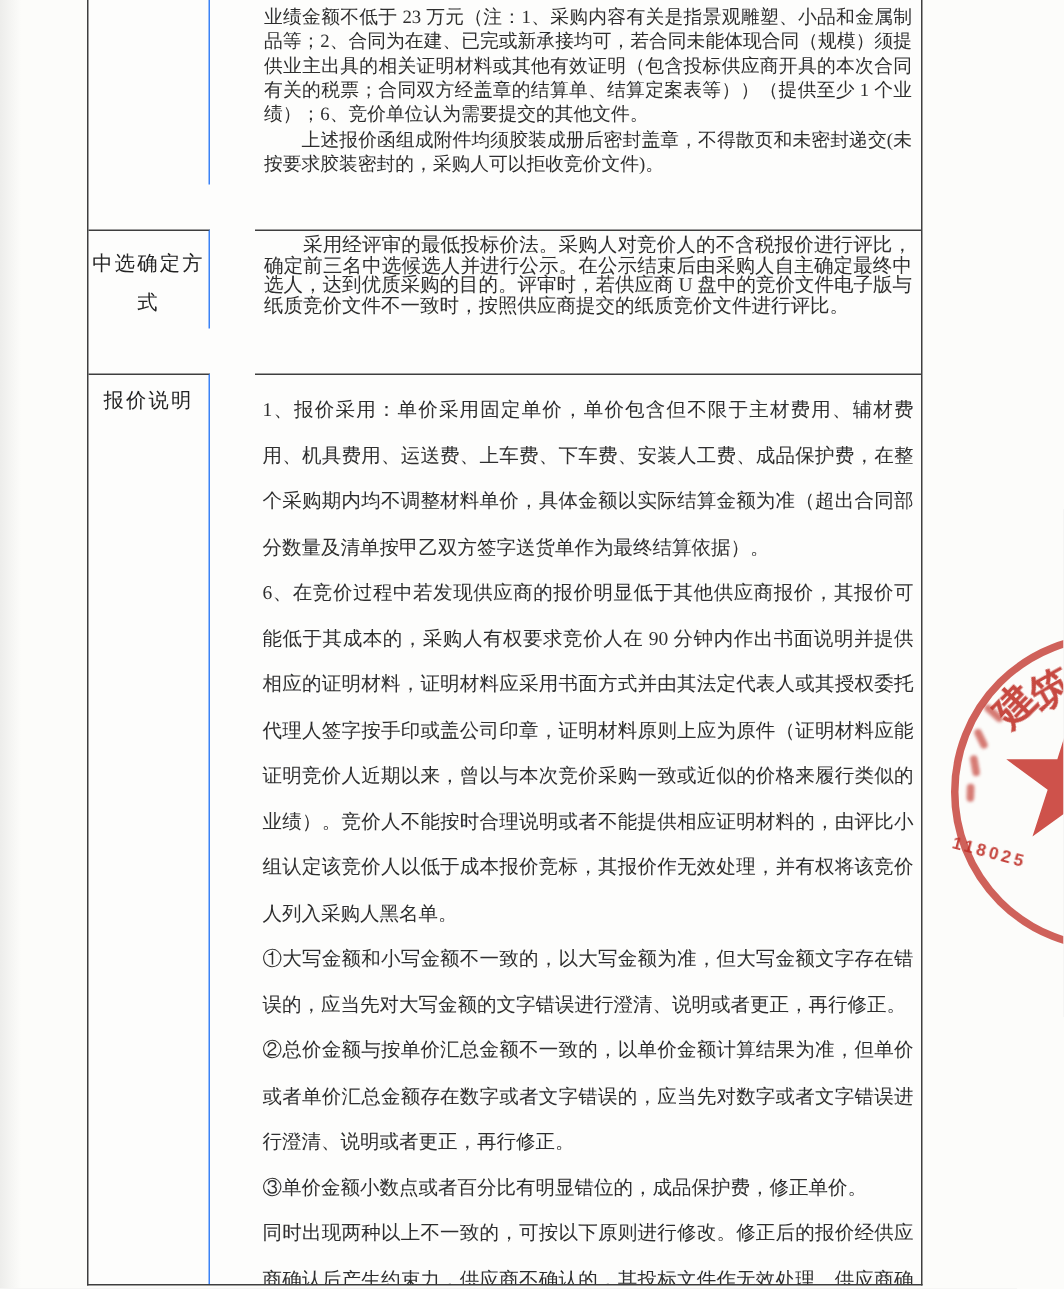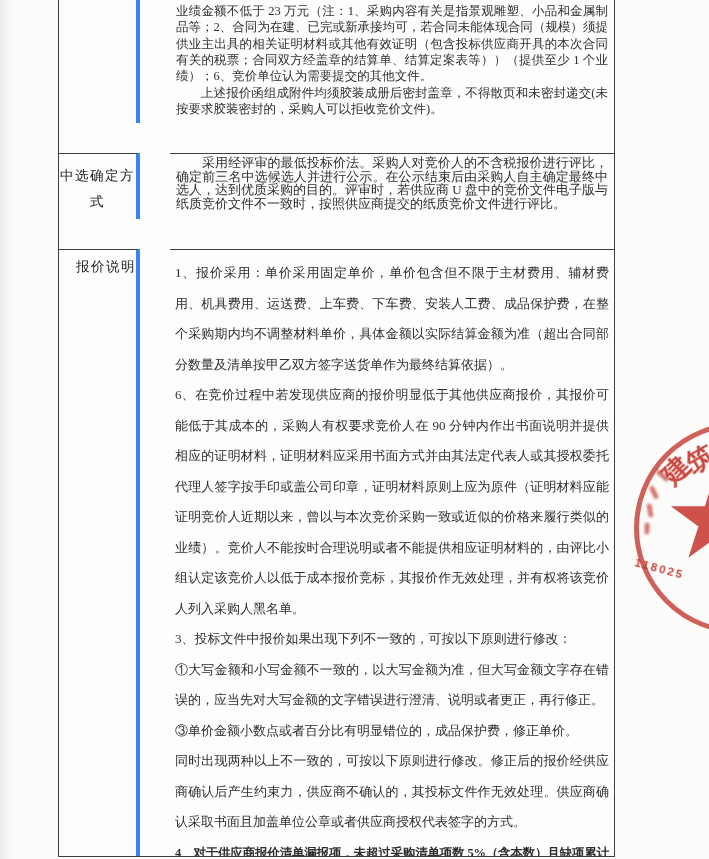--- a/index.html
+++ b/index.html
@@ -22,27 +22,27 @@
     position:absolute;left:58px;top:-1px;width:557px;height:858px;
     box-sizing:border-box;
     display:grid;
     grid-template-columns:81px 1fr;
     grid-template-rows:124px 66px 1fr;
     border:1px solid #3e3e3e;border-top:none;
     background:#fdfdfc;
     gap:30px;
   }
   .cell{box-sizing:border-box;overflow:hidden;}
-  .hcell{border-right:4px solid #3b82f6;}
+  .hcell{border-right:1px solid #3b82f6;}
   .bt{border-top:1px solid #3e3e3e;}
   .hcell-label{
     text-align:center;font-size:13.5px;letter-spacing:1.5px;color:#222;
   }
   .hcell-r2{padding-top:9px;line-height:25.5px;}
-  .hcell-r3{padding-top:9px;line-height:15px;text-align:right;}
+  .hcell-r3{padding-top:9px;line-height:15px;}
   .ccell p{margin:0;text-align:justify;}
   .c-r1{padding:4px 6px 0 6px;font-size:12.5px;line-height:16.35px;}
   .c-r2{padding:2px 6px 0 6px;font-size:13px;line-height:13.6px;}
   .c-r3{padding:8px 5px;font-size:13px;line-height:30.5px;}
   .indent{text-indent:2em;}
   .emph{font-size:12.5px;font-weight:600;letter-spacing:-0.2px;}
   
   .seal{position:absolute;left:0;top:0;width:709px;height:859px;pointer-events:none;}
   .seal-ring{
     position:absolute;left:634px;top:422px;width:212px;height:212px;
@@ -90,22 +90,22 @@
 
     <div class="cell hcell bt hcell-label hcell-r2">中选确定方式</div>
     <div class="cell ccell bt c-r2">
       <p class="indent">采用经评审的最低投标价法。采购人对竞价人的不含税报价进行评比，确定前三名中选候选人并进行公示。在公示结束后由采购人自主确定最终中选人，达到优质采购的目的。评审时，若供应商 U 盘中的竞价文件电子版与纸质竞价文件不一致时，按照供应商提交的纸质竞价文件进行评比。</p>
     </div>
 
     <div class="cell hcell bt hcell-label hcell-r3">报价说明</div>
     <div class="cell ccell bt c-r3">
       <p>1、报价采用：单价采用固定单价，单价包含但不限于主材费用、辅材费用、机具费用、运送费、上车费、下车费、安装人工费、成品保护费，在整个采购期内均不调整材料单价，具体金额以实际结算金额为准（超出合同部分数量及清单按甲乙双方签字送货单作为最终结算依据）。</p>
       <p>6、在竞价过程中若发现供应商的报价明显低于其他供应商报价，其报价可能低于其成本的，采购人有权要求竞价人在 90 分钟内作出书面说明并提供相应的证明材料，证明材料应采用书面方式并由其法定代表人或其授权委托代理人签字按手印或盖公司印章，证明材料原则上应为原件（证明材料应能证明竞价人近期以来，曾以与本次竞价采购一致或近似的价格来履行类似的业绩）。竞价人不能按时合理说明或者不能提供相应证明材料的，由评比小组认定该竞价人以低于成本报价竞标，其报价作无效处理，并有权将该竞价人列入采购人黑名单。</p>
-      <p>3、投标文件中报价如果出现下列不一致的，可按以下原则进行修改：</p>
       <p>①大写金额和小写金额不一致的，以大写金额为准，但大写金额文字存在错误的，应当先对大写金额的文字错误进行澄清、说明或者更正，再行修正。</p>
+      <p>②总价金额与按单价汇总金额不一致的，以单价金额计算结果为准，但单价或者单价汇总金额存在数字或者文字错误的，应当先对数字或者文字错误进行澄清、说明或者更正，再行修正。</p>
       <p>③单价金额小数点或者百分比有明显错位的，成品保护费，修正单价。</p>
       <p>同时出现两种以上不一致的，可按以下原则进行修改。修正后的报价经供应商确认后产生约束力，供应商不确认的，其投标文件作无效处理。供应商确认采取书面且加盖单位公章或者供应商授权代表签字的方式。</p>
       <p class="emph">4、对于供应商报价清单漏报项，未超过采购清单项数 5%（含本数）且缺项累计金额</p>
     </div>
 
   </div>
 
   <div class="seal">
     <div class="seal-ring"></div>
     <span class="seal-char seal-char-1">建</span>

